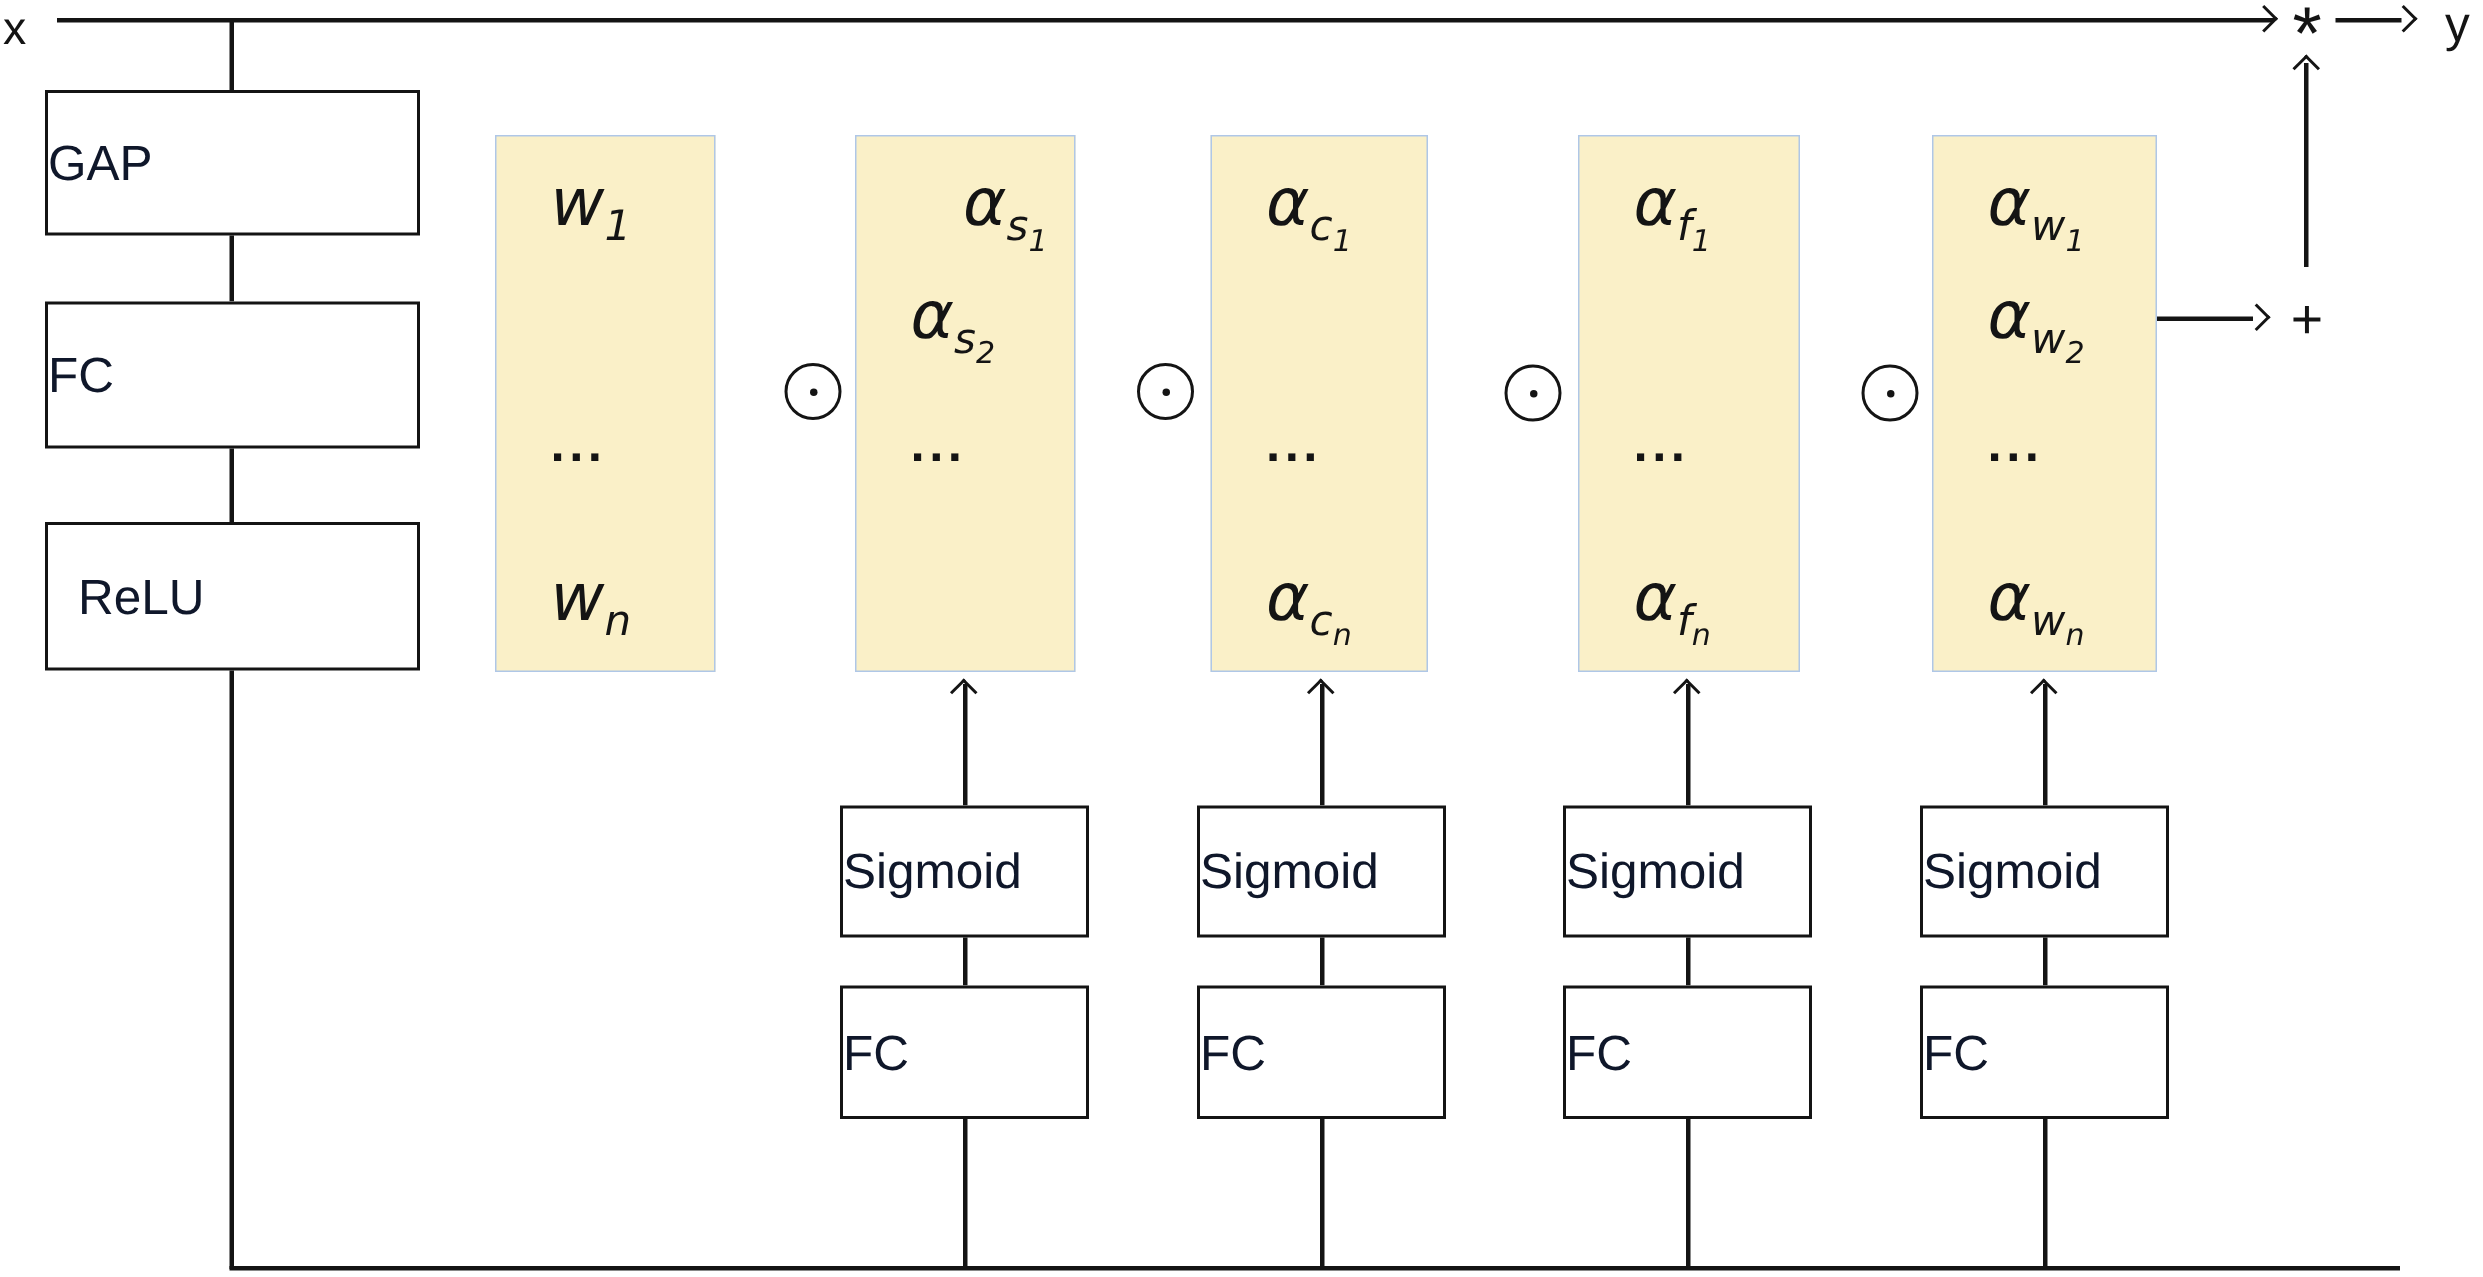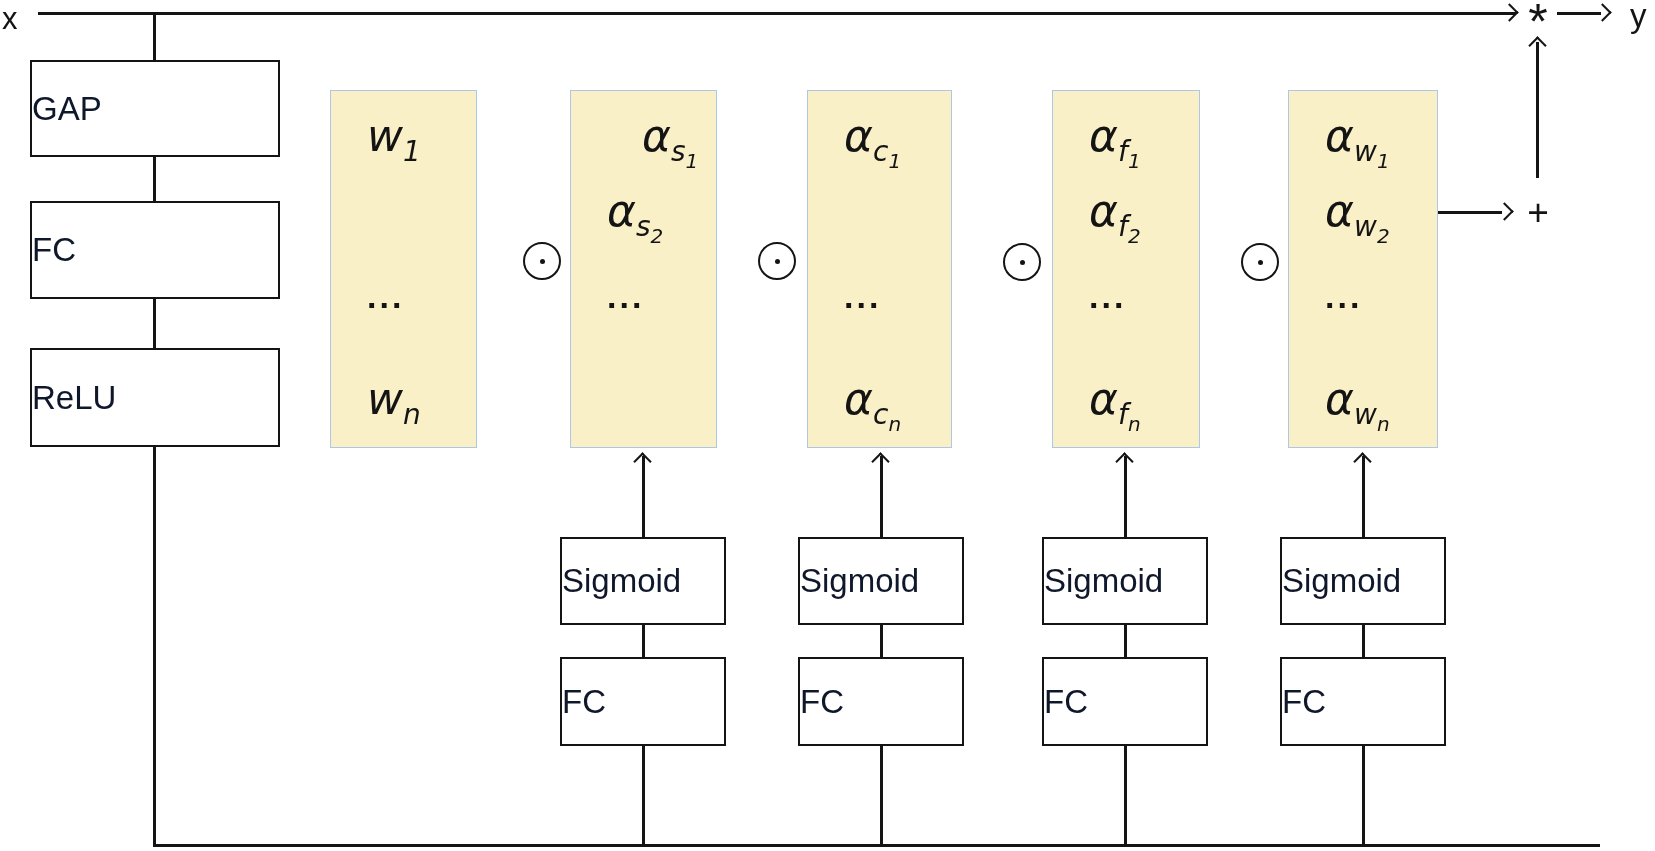--- a/index.html
+++ b/index.html
@@ -50,21 +50,21 @@
   <div class="vline" style="left:153px; top:13px; height:47px;"></div>
 
   <div class="box" style="left:30px; top:60px; width:250px; height:97px;">
     <span>GAP</span>
   </div>
   <div class="vline" style="left:153px; top:157px; height:44px;"></div>
   <div class="box" style="left:30px; top:201px; width:250px; height:98px;">
     <span>FC</span>
   </div>
   <div class="vline" style="left:153px; top:299px; height:49px;"></div>
-  <div class="box" style="left:30px; top:348px; width:250px; height:99px;">
+  <div class="box" style="left:30px; top:348px; width:250px; height:99px;padding-left:20px;">
     <span>ReLU</span>
   </div>
   <div class="vline" style="left:153px; top:447px; height:399px;"></div>
 
   <div class="hline" style="left:153px; top:844px; width:1447px;"></div>
 
   <div class="vec" style="left:330px; width:147px;">
     <div class="vrow" style="top:19px;"><span class="mbase">w</span><span class="msub">1</span></div>
     <div class="vrow" style="top:186px;"><span class="mdots">...</span></div>
     <div class="vrow" style="top:282px;"><span class="mbase">w</span><span class="msub">n</span></div>
@@ -77,21 +77,20 @@
   </div>
 
   <div class="vec" style="left:807px; width:145px;">
     <div class="vrow" style="top:19px;"><span class="mbase">α</span><span class="msub">c</span><span class="msubsub">1</span></div>
     <div class="vrow" style="top:186px;"><span class="mdots">...</span></div>
     <div class="vrow" style="top:282px;"><span class="mbase">α</span><span class="msub">c</span><span class="msubsub">n</span></div>
   </div>
 
   <div class="vec" style="left:1052px; width:148px;">
     <div class="vrow" style="top:19px;"><span class="mbase">α</span><span class="msub">f</span><span class="msubsub">1</span></div>
-    <div class="vrow" style="top:94px;"><span class="mbase">α</span><span class="msub">f</span><span class="msubsub">2</span></div>
     <div class="vrow" style="top:186px;"><span class="mdots">...</span></div>
     <div class="vrow" style="top:282px;"><span class="mbase">α</span><span class="msub">f</span><span class="msubsub">n</span></div>
   </div>
 
   <div class="vec" style="left:1288px; width:150px;">
     <div class="vrow" style="top:19px;"><span class="mbase">α</span><span class="msub">w</span><span class="msubsub">1</span></div>
     <div class="vrow" style="top:94px;"><span class="mbase">α</span><span class="msub">w</span><span class="msubsub">2</span></div>
     <div class="vrow" style="top:186px;"><span class="mdots">...</span></div>
     <div class="vrow" style="top:282px;"><span class="mbase">α</span><span class="msub">w</span><span class="msubsub">n</span></div>
   </div>

